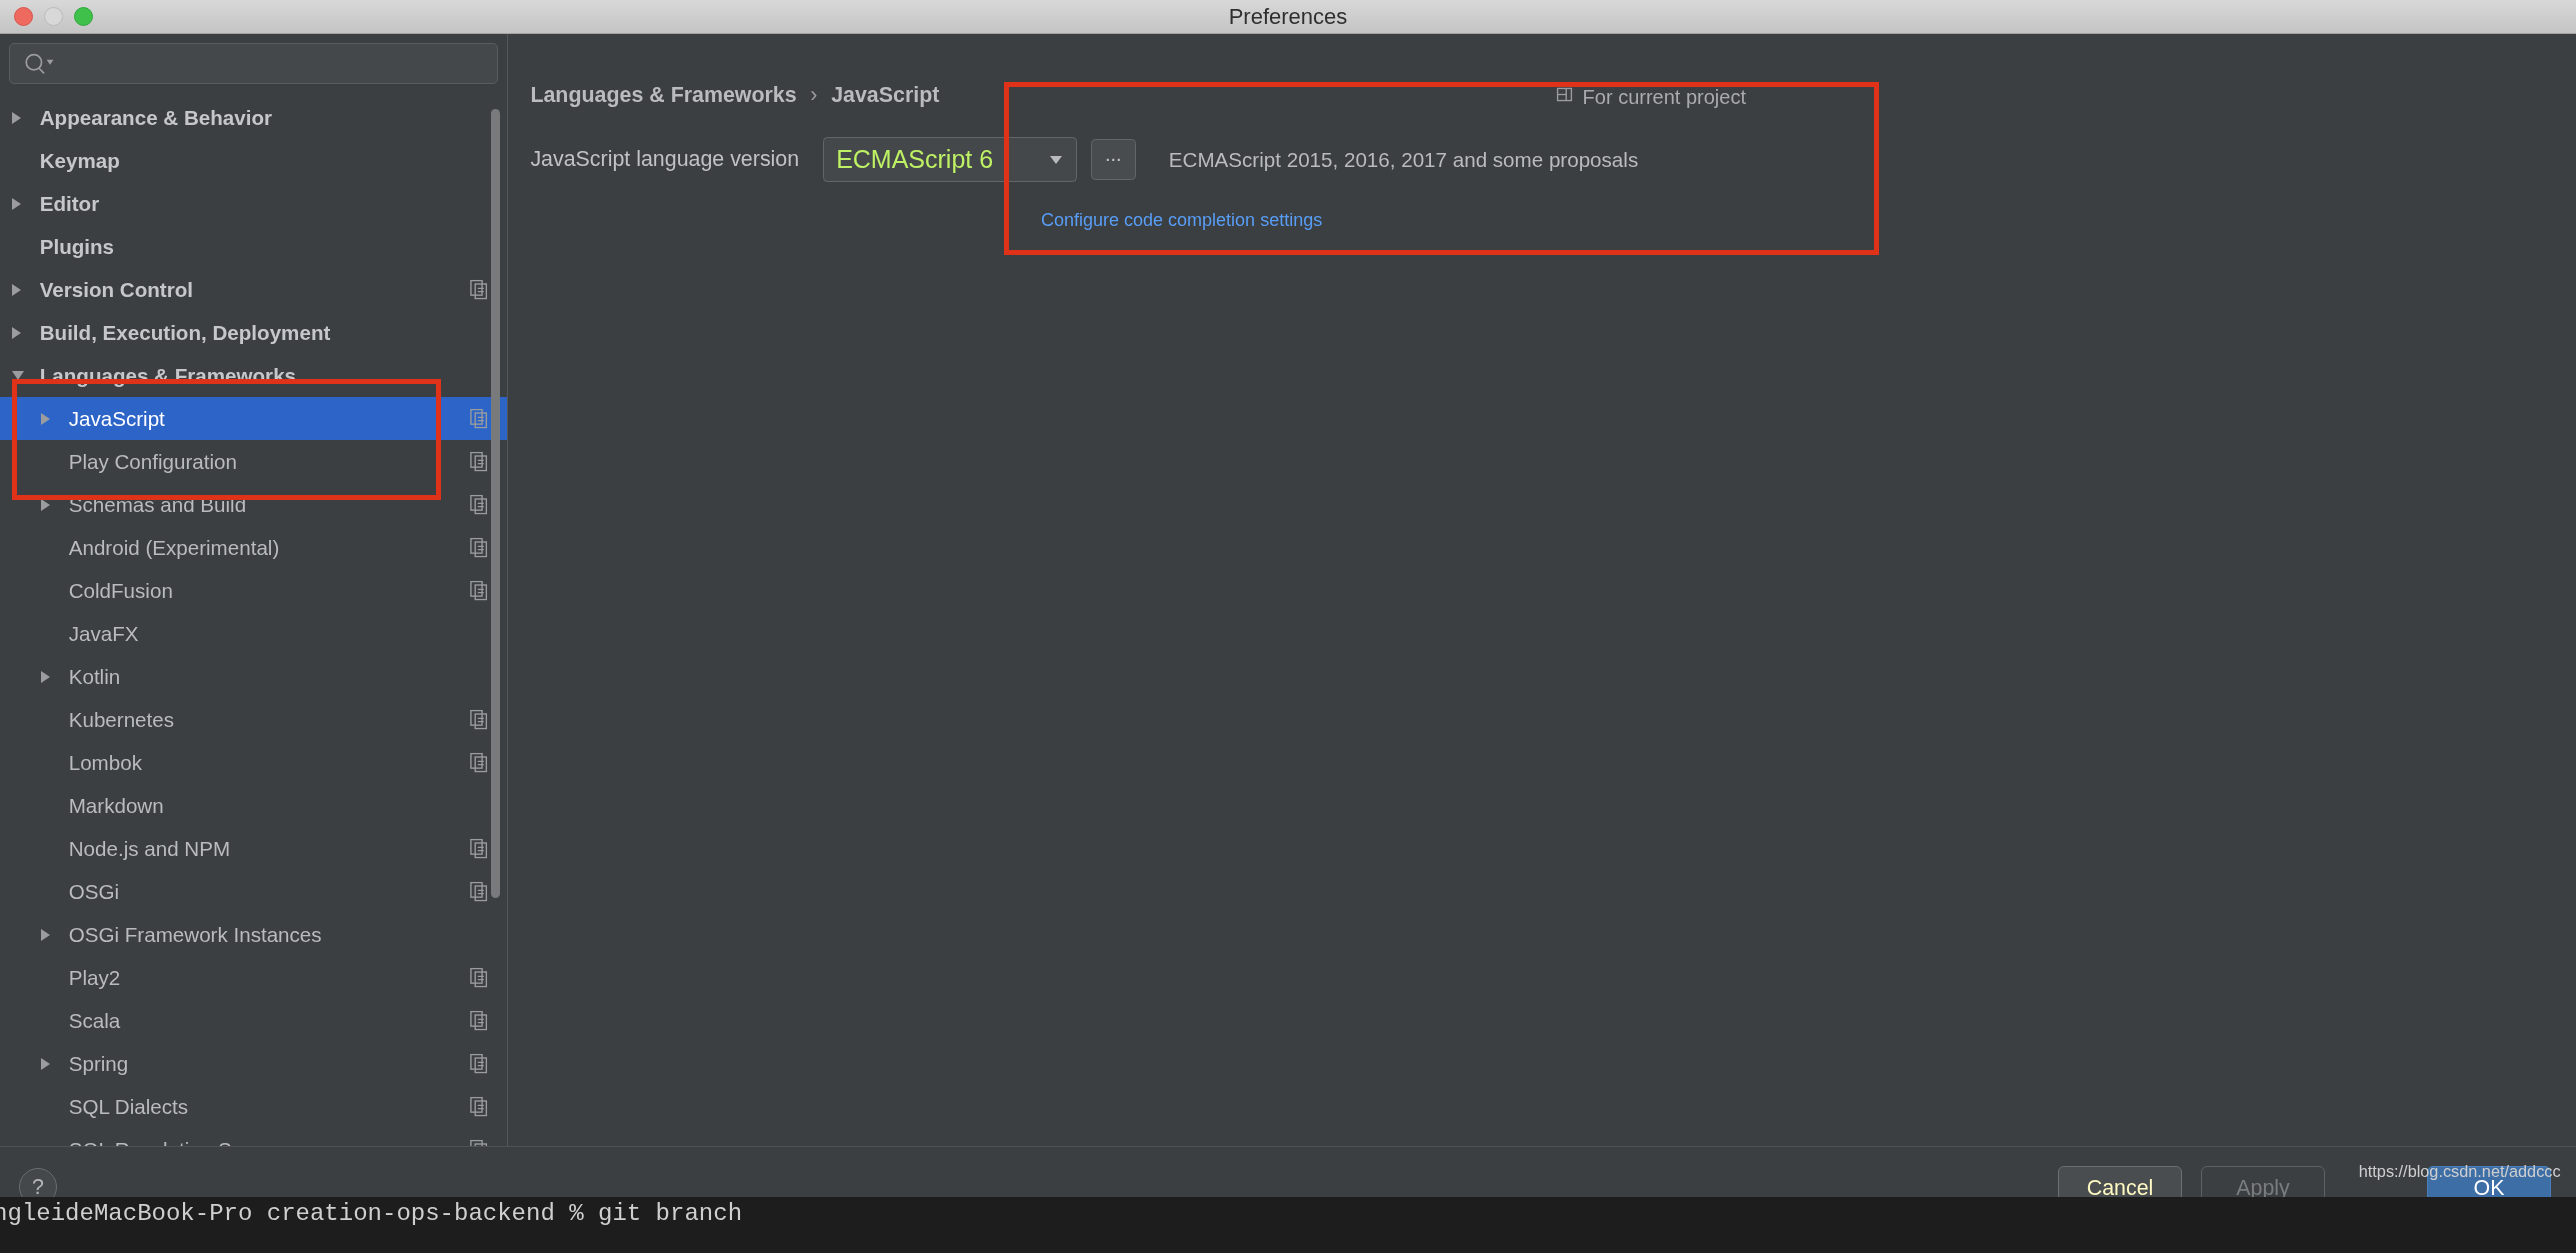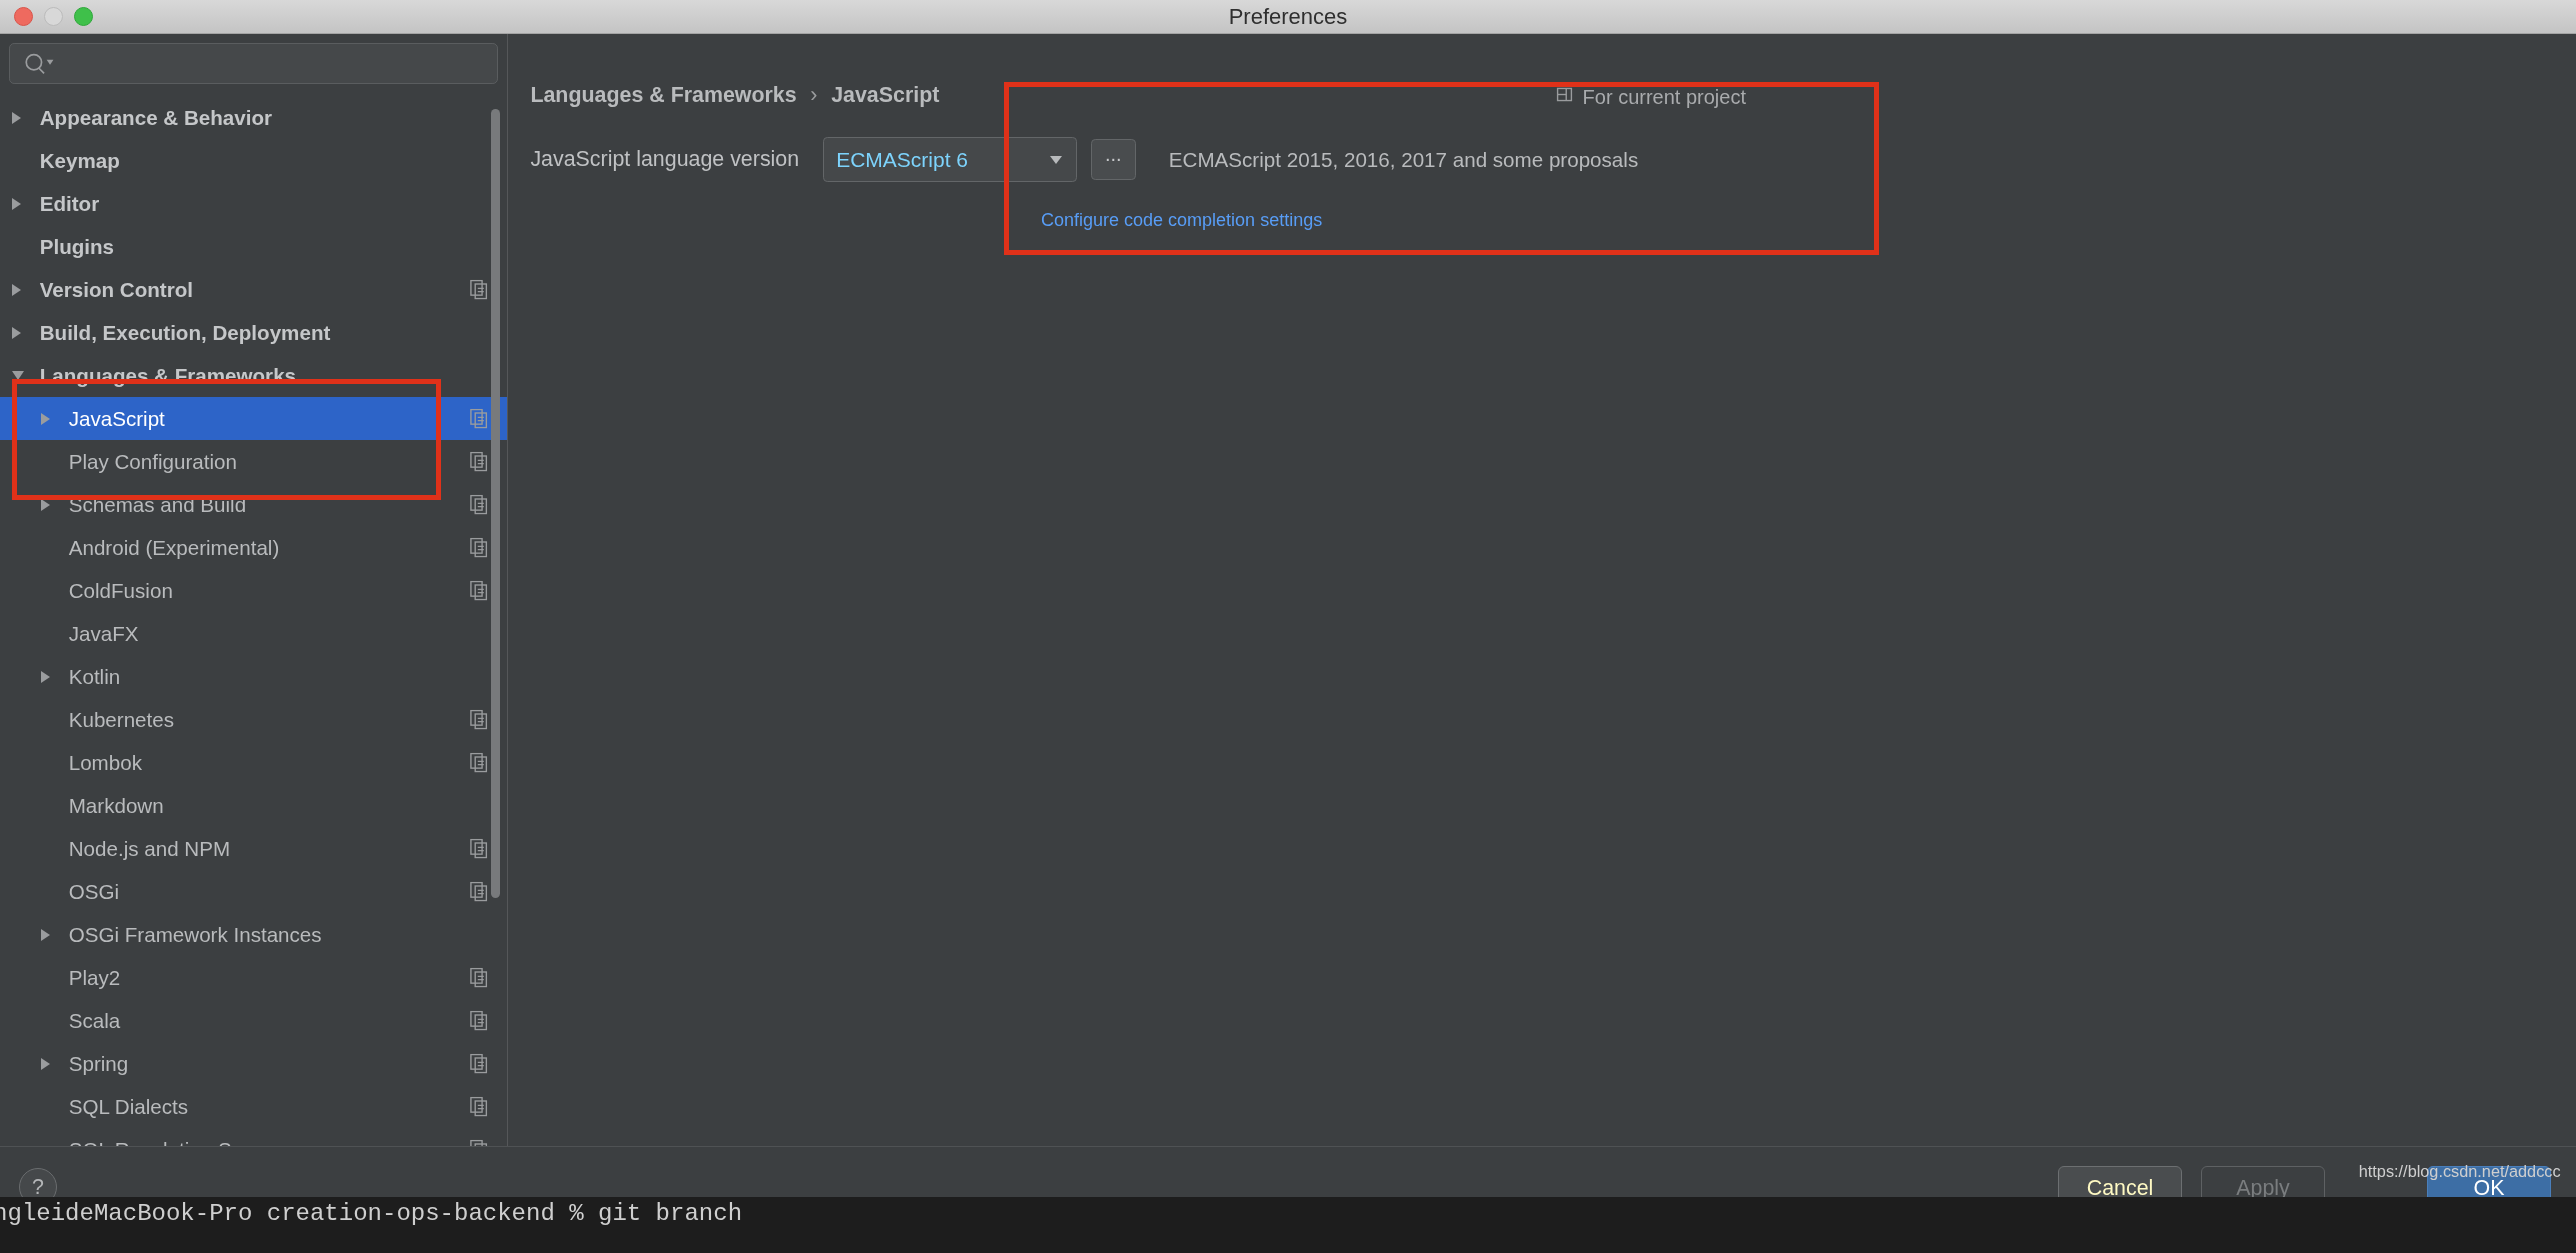--- a/index.html
+++ b/index.html
@@ -158,21 +158,21 @@
   .lang-label { color: #c0c2c4; font-size: 21.4px; }
   .combo {
     margin-left: 24px;
     width: 254px; height: 45px;
     background: #45484a;
     border: 0.9px solid #636668;
     border-radius: 4.3px;
     display: flex; align-items: center;
     position: relative;
   }
-  .combo-val { padding-left: 12px; color: #7dd3fc; font-size: 21px; }
+  .combo-val { padding-left: 12px; color: #bef264; font-size: 25px; }
   .combo-arrow {
     position: absolute; right: 13.7px; top: 50%;
     transform: translateY(-50%);
     width: 0; height: 0;
     border-top: 8.6px solid #b8babc;
     border-left: 6.9px solid transparent;
     border-right: 6.9px solid transparent;
   }
   .ellipsis-btn {
     margin-left: 13.7px;

